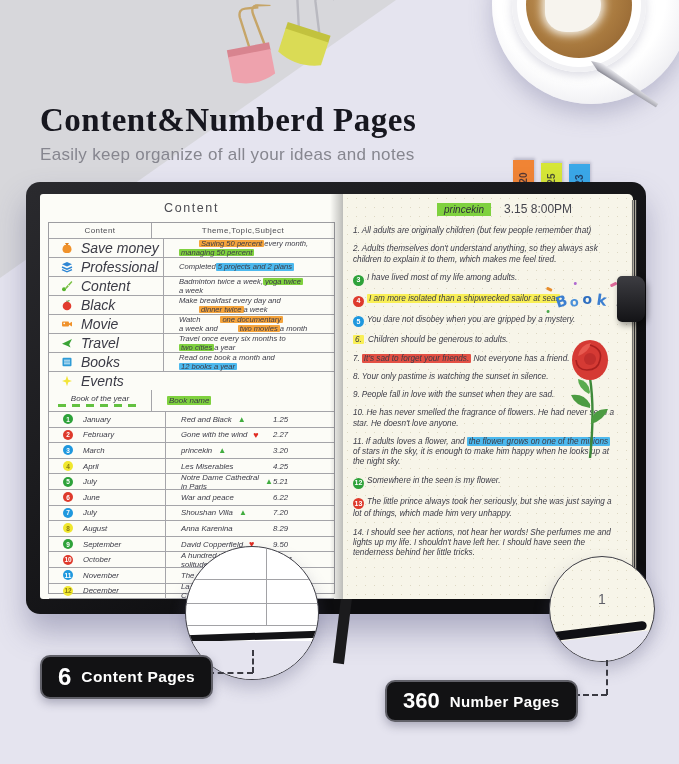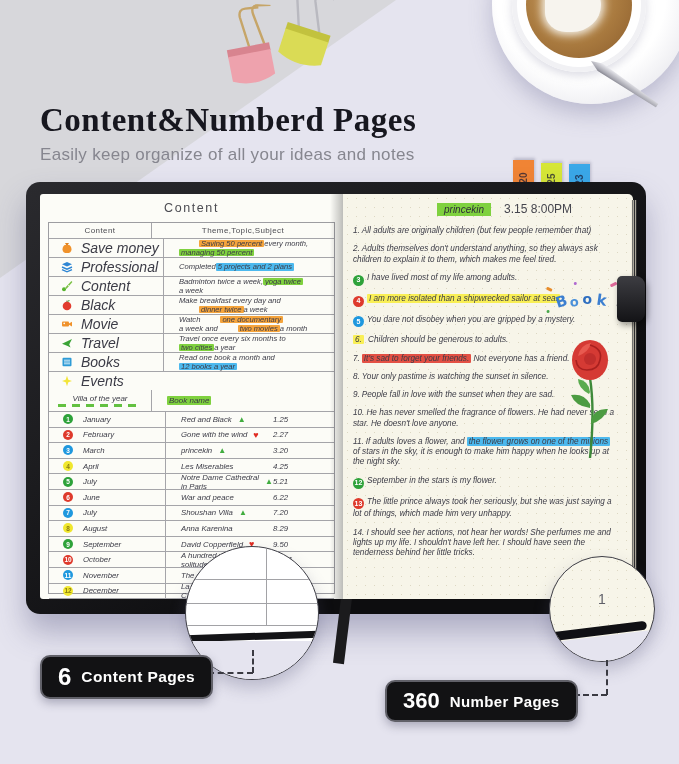--- a/index.html
+++ b/index.html
@@ -378,21 +378,21 @@
                 <svg width="12" height="12" viewBox="0 0 12 12">
                   <path d="M6 .8l1.3 3.9L11 6 7.3 7.3 6 11.2 4.7 7.3 1 6l3.7-1.3z" fill="#f3e53a"></path>
                 </svg>
               </span>
               <span>Events</span>
             </div>
           </div>
         </div>
       <div class="trow boy-row">
         <div class="tc1">
-          <span>Villa of the year</span>
+          <span>Book of the year</span>
           <span class="dashes"></span>
         </div>
         <div class="tc2">
           <span class="hl hl-green">Book name</span>
         </div>
       </div>
       <div id="book-rows">
           <div class="trow month-row">
             <div class="tc1">
               <span class="circ c-green">1</span>
@@ -569,21 +569,21 @@
         <div class="q-item"><span class="qnum">2.</span><span>Adults themselves don't understand anything, so they always ask children to explain it to them, which makes me feel tired.</span></div>
         <div class="q-item"><span class="qcirc c-green">3</span><span>I have lived most of my life among adults.</span></div>
         <div class="q-item"><span class="qcirc c-red">4</span><span class="hl hl-yellow">I am more isolated than a shipwrecked sailor at sea.</span></div>
         <div class="q-item"><span class="qcirc c-blue">5</span><span>You dare not disobey when you are gripped by a mystery.</span></div>
         <div class="q-item"><span class="qnum hl hl-yellow">6.</span><span> Children should be generous to adults.</span></div>
         <div class="q-item"><span class="qnum">7.</span><span class="hl hl-red">It's sad to forget your friends.</span><span> Not everyone has a friend.</span></div>
         <div class="q-item"><span class="qnum">8.</span><span>Your only pastime is watching the sunset in silence.</span></div>
         <div class="q-item"><span class="qnum">9.</span><span>People fall in love with the sunset when they are sad.</span></div>
         <div class="q-item"><span class="qnum">10.</span><span>He has never smelled the fragrance of flowers. He had never seen a star. He doesn't love anyone.</span></div>
         <div class="q-item"><span class="qnum">11.</span><span>If adults loves a flower, and </span><span class="hl hl-blue">the flower grows on one of the millions</span><span> of stars in the sky, it is enough to make him happy when he looks up at the night sky.</span></div>
-        <div class="q-item"><span class="qcirc c-green">12</span><span>September in the stars is my flower.</span></div>
+        <div class="q-item"><span class="qcirc c-green">12</span><span>Somewhere in the seen is my flower.</span></div>
         <div class="q-item"><span class="qcirc c-red">13</span><span>The little prince always took her seriously, but she was just saying a lot of things, which made him very unhappy.</span></div>
         <div class="q-item"><span class="qnum">14.</span><span>I should see her actions, not hear her words! She perfumes me and lights up my life. I shouldn't have left her. I should have seen the tenderness behind her little tricks.</span></div>
       </div>
 
     <div class="doodle">
       <span class="d-b">B</span>
       <span class="d-o1">o</span>
       <span class="d-o2">o</span>
       <span class="d-k">k</span>
       <i class="d-dot" style="left:2px;top:4px;width:6px;height:3px;background:#e88c2a;transform:rotate(30deg);"></i>

